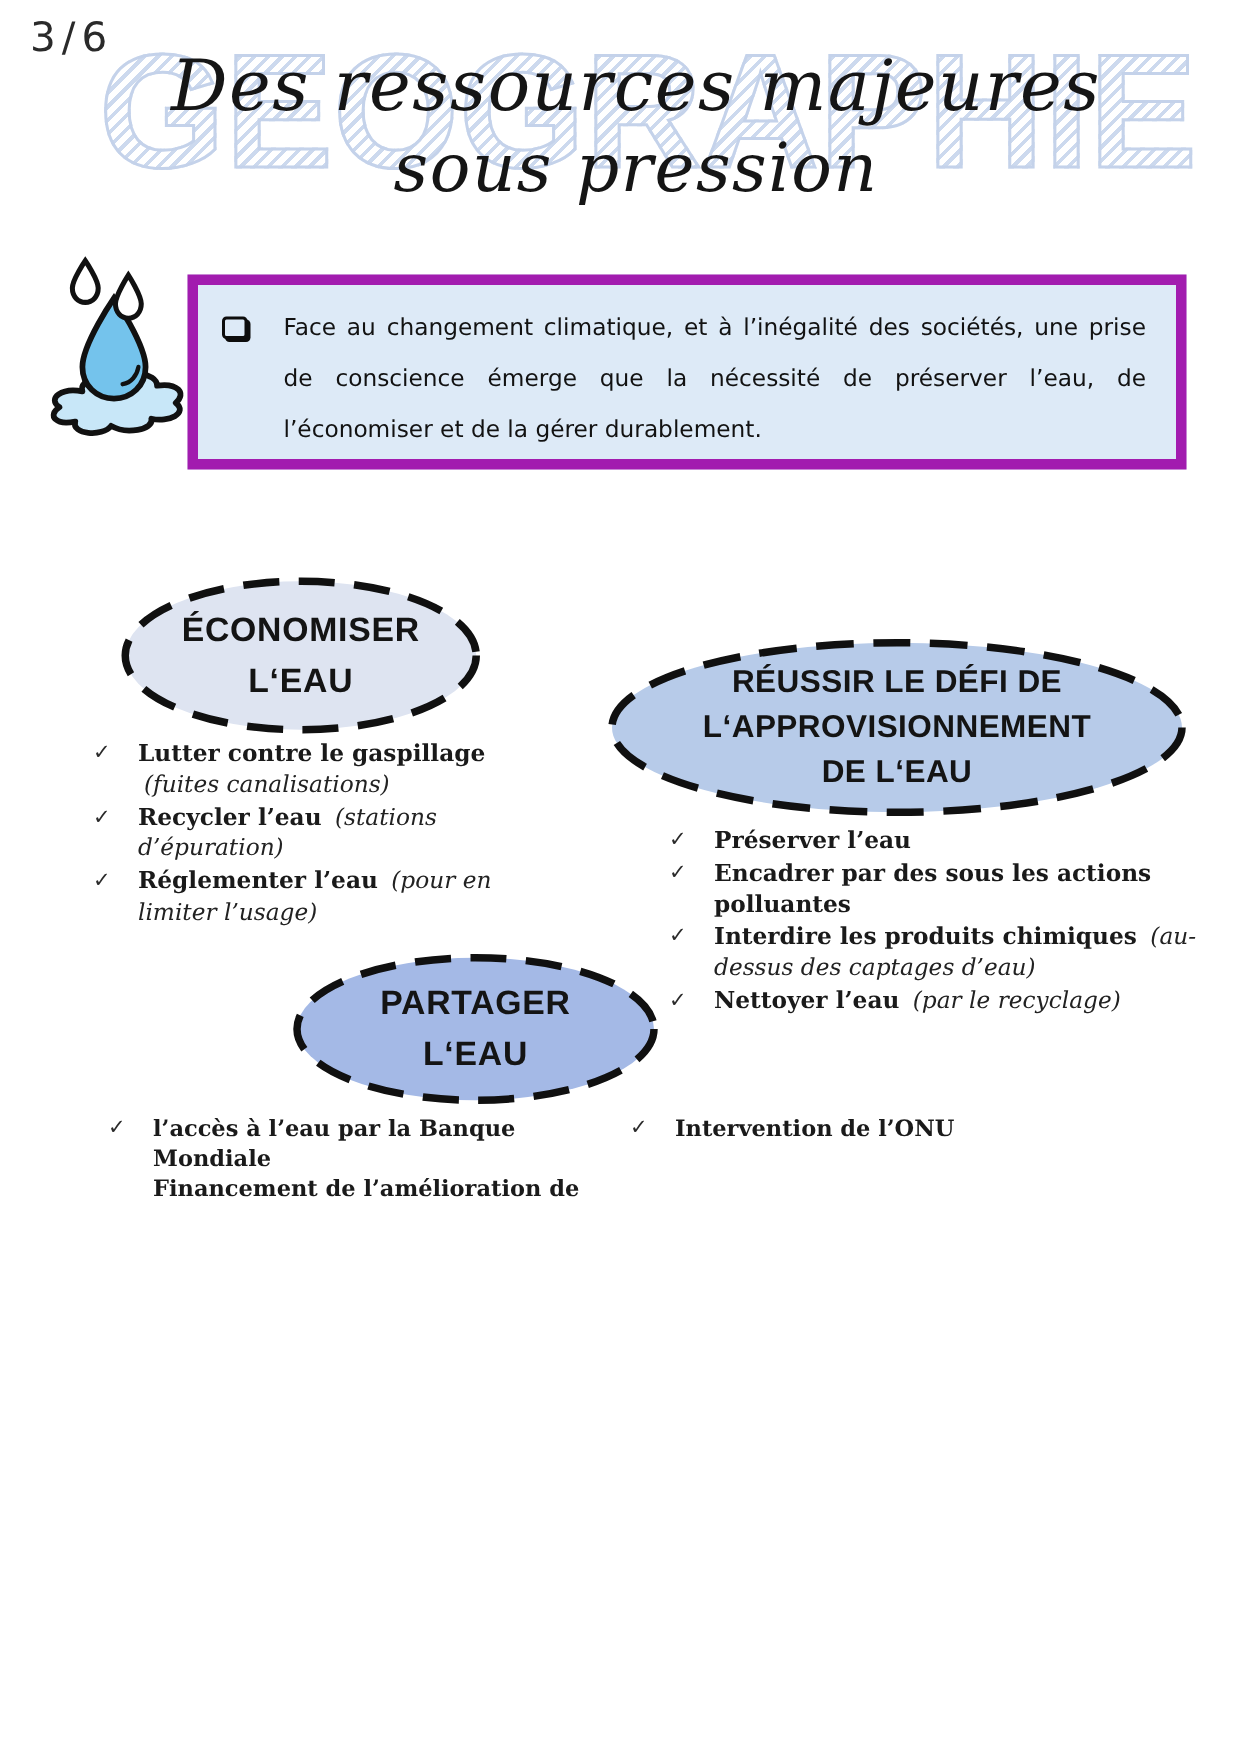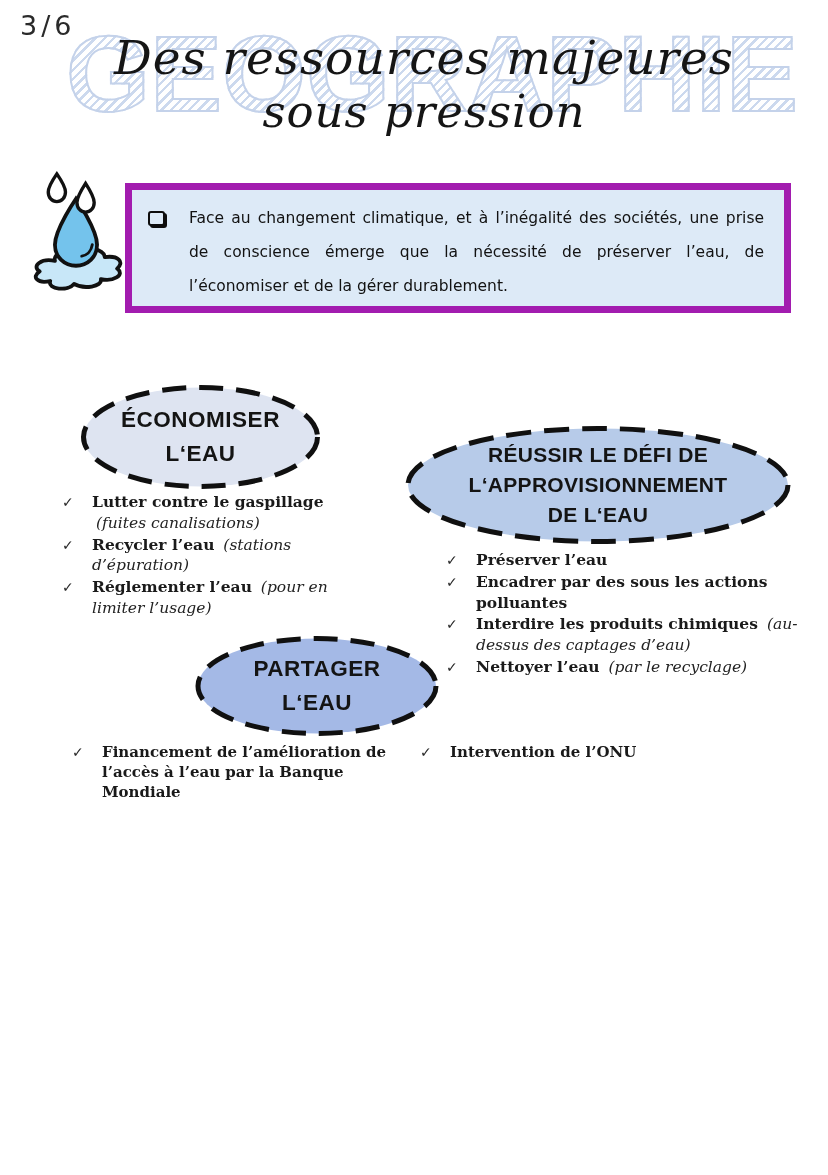--- a/index.html
+++ b/index.html
@@ -197,22 +197,22 @@
         <span class="main">Nettoyer l’eau</span>
         <span class="note">(par le recyclage)</span>
       </div>
     </div>
   </div>
 
   <div class="check-list bottom-item" id="bottom-left">
     <div class="check-item">
       <span class="check">✓</span>
       <div class="item-text bold-only">
+        <div>l’accès à l’eau par la Banque Mondiale</div>
         <div>Financement de l’amélioration de</div>
-        <div>l’accès à l’eau par la Banque Mondiale</div>
       </div>
     </div>
   </div>
 
   <div class="check-list bottom-item" id="bottom-right">
     <div class="check-item">
       <span class="check">✓</span>
       <div class="item-text bold-only">
         <div>Intervention de l’ONU</div>
       </div>

